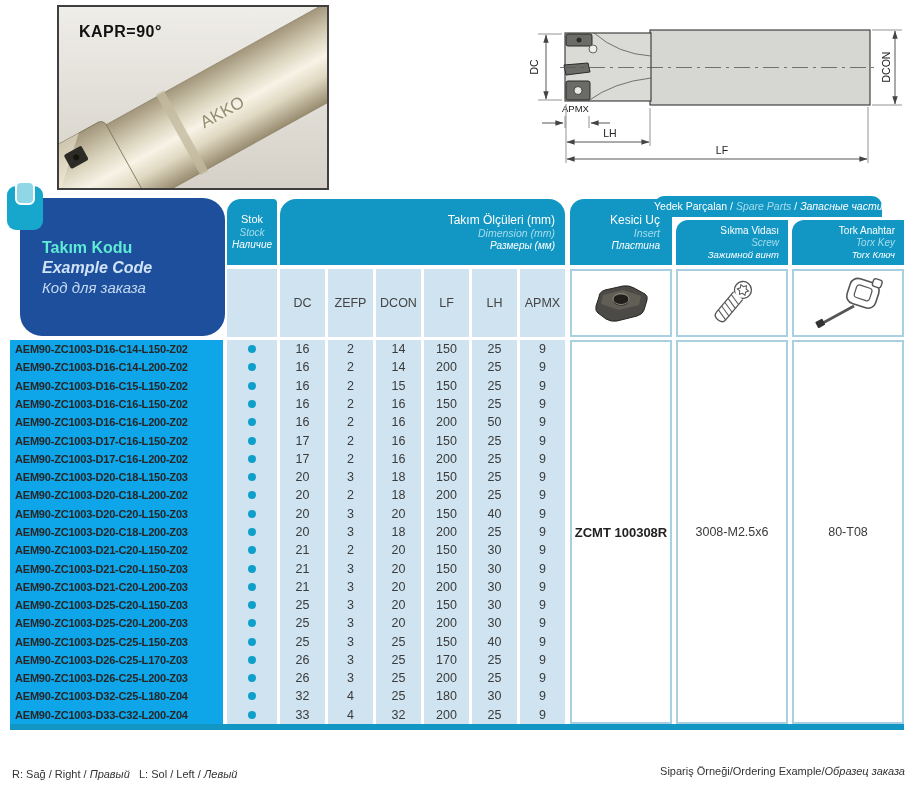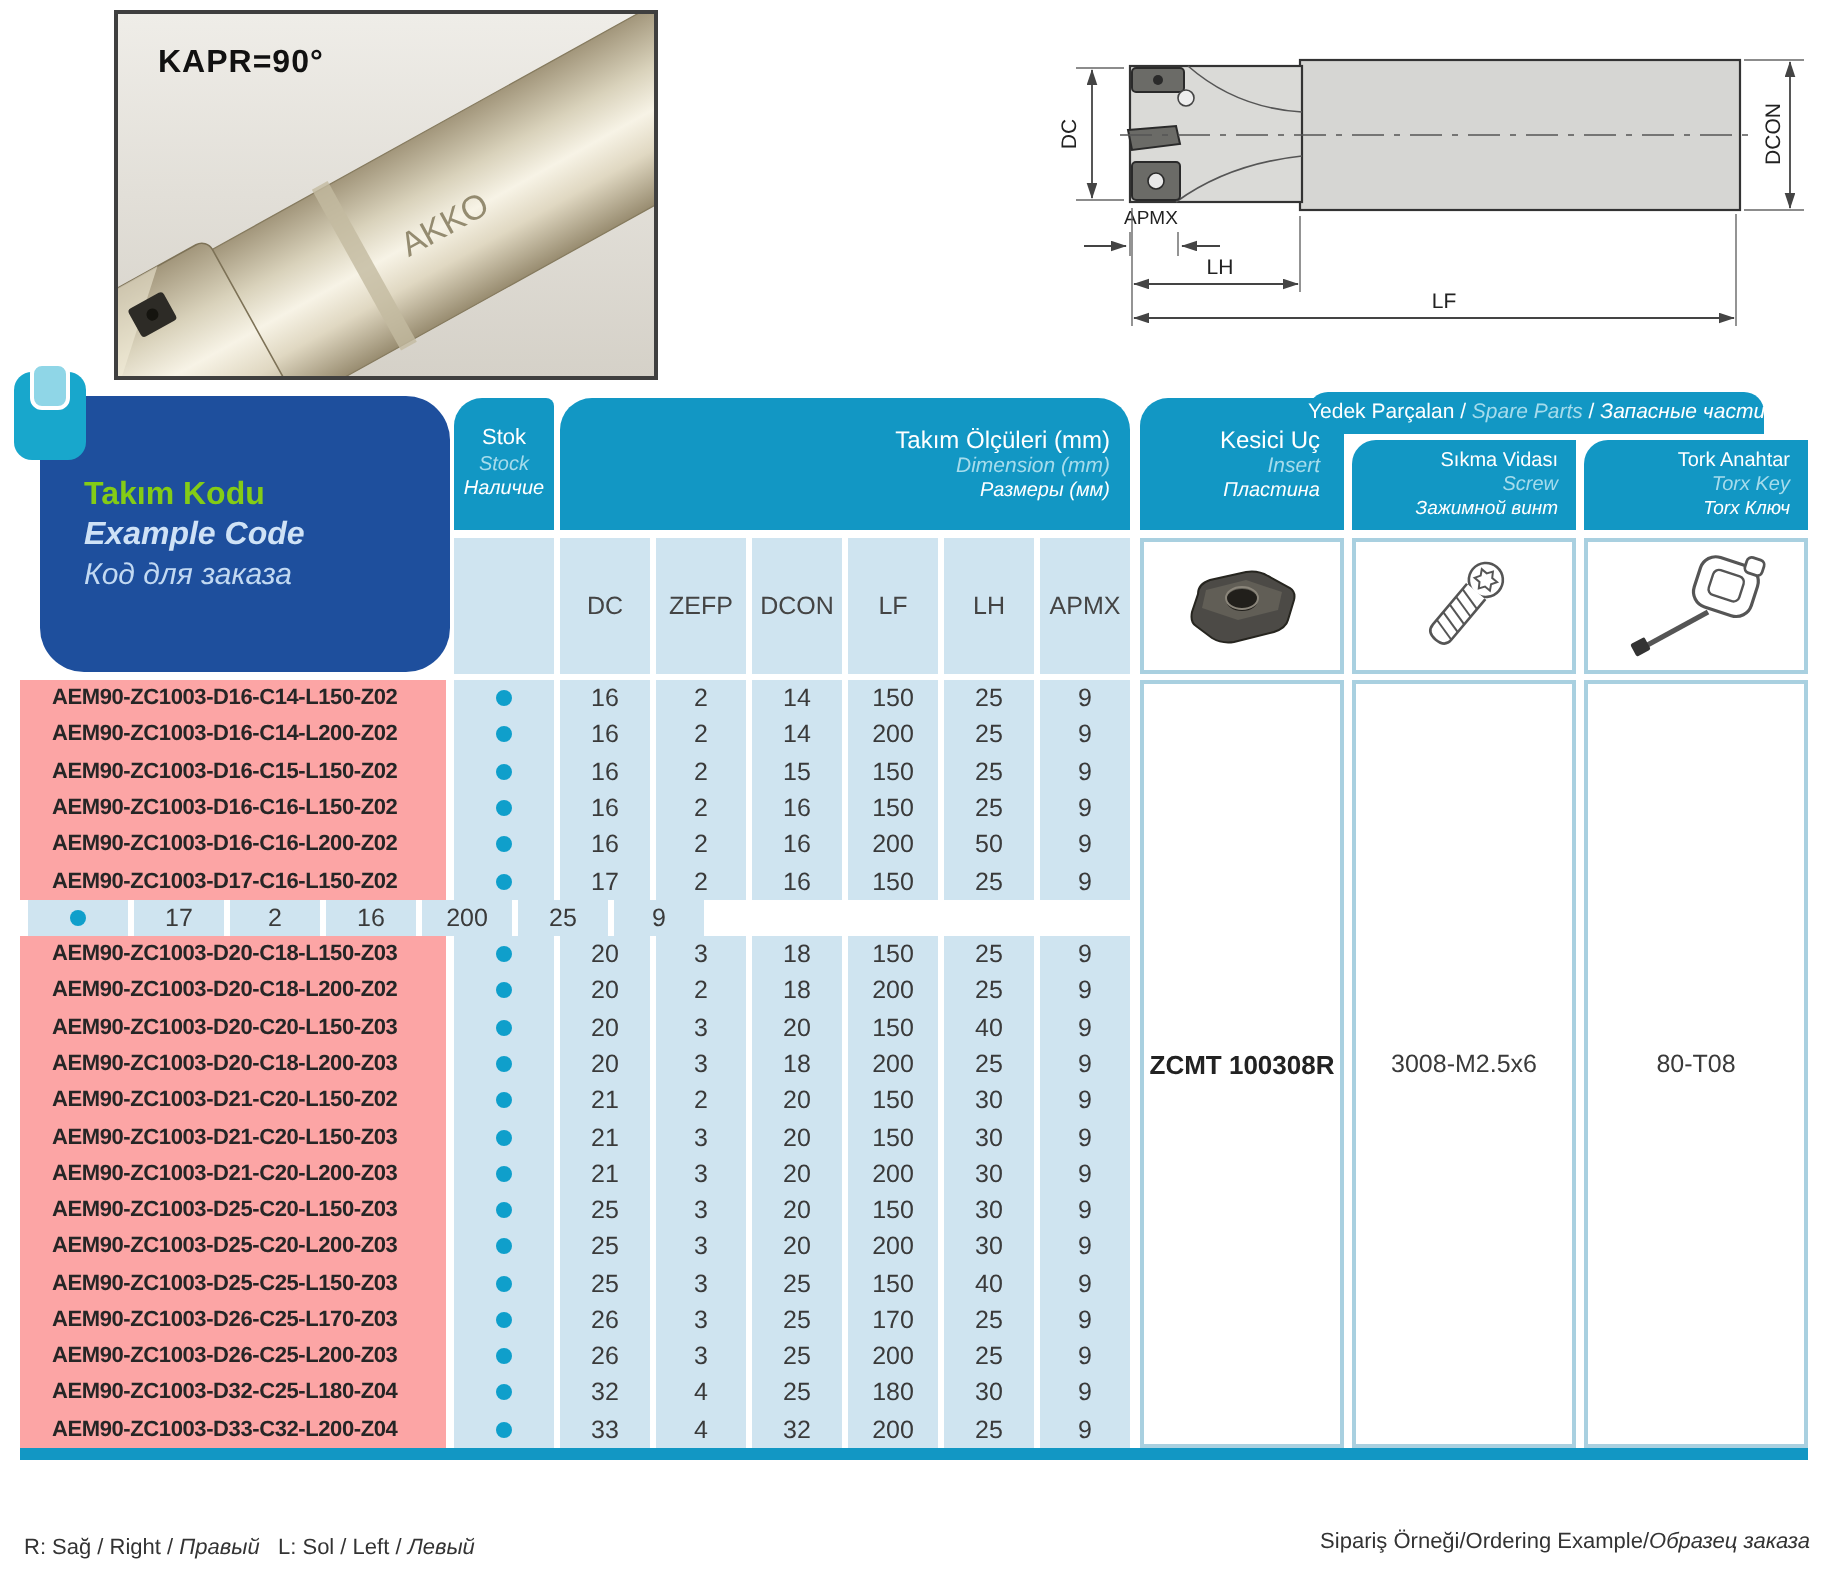--- a/index.html
+++ b/index.html
@@ -16,21 +16,21 @@
 
   
   .tbl{position:absolute;left:10px;top:193px;width:895px;height:540px;}
   .teal{background:#1297c4;color:#fff;position:absolute;box-sizing:border-box;}
   .hdr-l1{font-size:12px;line-height:14px;color:#fff;}
   .hdr-l2{font-size:10.5px;line-height:13px;color:#a6dcec;font-style:italic;}
   .hdr-l3{font-size:10px;line-height:12px;color:#fff;font-style:italic;}
 
   .box-ordering{position:absolute;left:10px;top:5px;width:205px;height:138px;background:#1e4f9d;
                 border-radius:22px;padding:40px 0 0 22px;box-sizing:border-box;}
-  .ord-l1{font-size:16px;font-weight:bold;color:#84cc16;line-height:20px;}
+  .ord-l1{font-size:16px;font-weight:bold;color:#5eead4;line-height:20px;}
   .ord-l2{font-size:16px;font-weight:bold;font-style:italic;color:#cfe2f6;line-height:20px;}
   .ord-l3{font-size:15px;font-style:italic;color:#c2d9f2;line-height:20px;}
 
   .box-stok{left:217px;top:6px;width:50px;height:66px;border-radius:14px 4px 0 0;
             text-align:center;padding-top:13px;}
   .box-stok .hdr-l1{font-size:11px;}
   .box-stok .hdr-l2{font-size:10px;}
   .box-stok .hdr-l3{font-size:10px;}
 
   .box-dims{left:270px;top:6px;width:285px;height:66px;border-radius:16px 16px 0 0;
@@ -62,21 +62,21 @@
   .mcell{top:147px;height:384px;}
   .x-insert{left:560px;width:102px;}
   .x-screw{left:666px;width:112px;}
   .x-torx{left:782px;width:112px;}
   .val-insert{font-size:13px;font-weight:bold;color:#222;}
   .val-plain{font-size:12.5px;color:#3a3a3a;}
 
   
   .tbody{position:absolute;left:0;top:147px;width:555px;height:384px;display:flex;flex-direction:column;}
   .trow{flex:1;display:flex;}
-  .c-code{width:213px;background:#fca5a5;display:flex;align-items:center;padding-left:16px;
+  .c-code{width:213px;background:#0ea5e9;display:flex;align-items:center;padding-left:5px;
           box-sizing:border-box;font-size:11px;font-weight:bold;color:#262626;letter-spacing:-0.2px;text-align:right;}
   .trow .c-stok{display:flex;align-items:center;justify-content:center;}
   .trow .c-dim{display:flex;align-items:center;justify-content:center;font-size:12.5px;color:#3a3a3a;}
   .dot{width:8px;height:8px;border-radius:50%;background:#0f9fcb;}
 
   .strip{position:absolute;left:0;top:531px;width:894px;height:6px;background:#1297c4;}
 
   
   .corner{position:absolute;left:7px;top:186px;width:36px;height:44px;background:#18a7cc;
           border-radius:9px;z-index:5;}
@@ -349,20 +349,21 @@
           </div>
       <div class="c-dim">17</div>
       <div class="c-dim">2</div>
       <div class="c-dim">16</div>
       <div class="c-dim">150</div>
       <div class="c-dim">25</div>
       <div class="c-dim">9</div>
     </div>
 
     <div class="trow">
+      <div class="c-code">AEM90-ZC1003-D17-C16-L200-Z02</div>
       <div class="c-stok">
             <span class="dot"></span>
           </div>
       <div class="c-dim">17</div>
       <div class="c-dim">2</div>
       <div class="c-dim">16</div>
       <div class="c-dim">200</div>
       <div class="c-dim">25</div>
       <div class="c-dim">9</div>
     </div>

